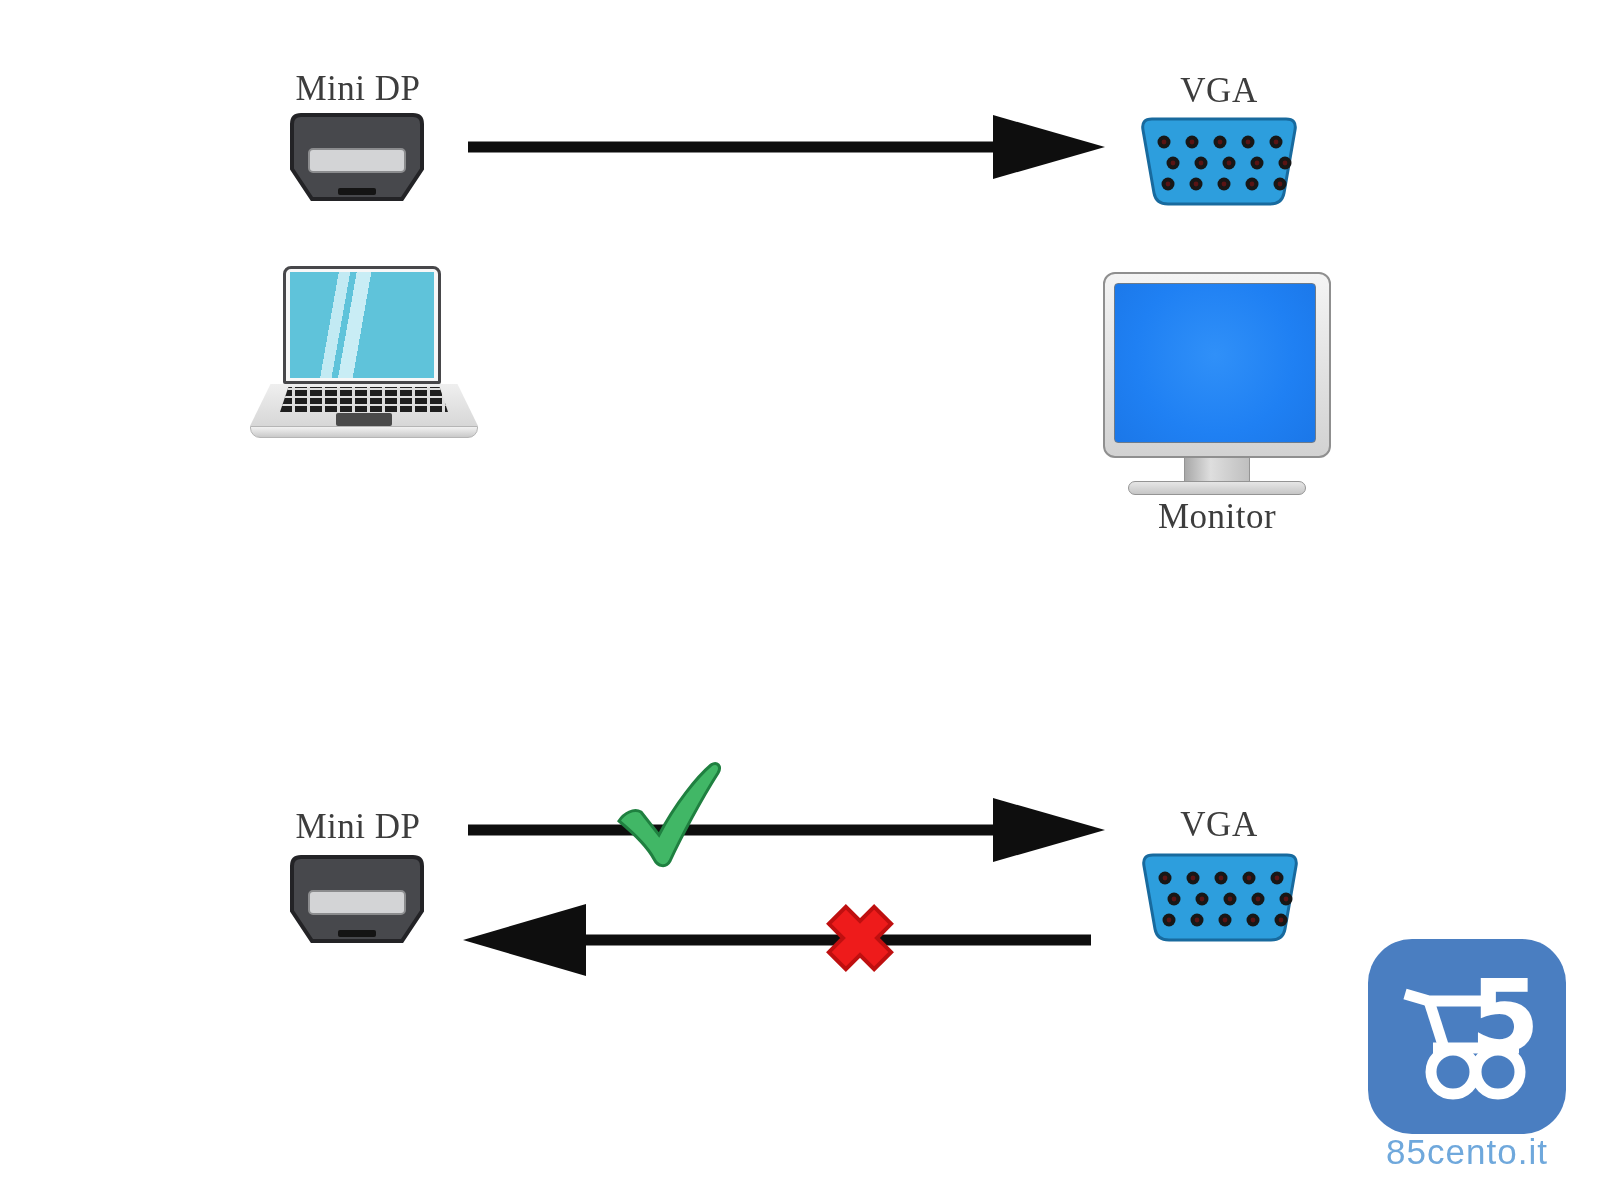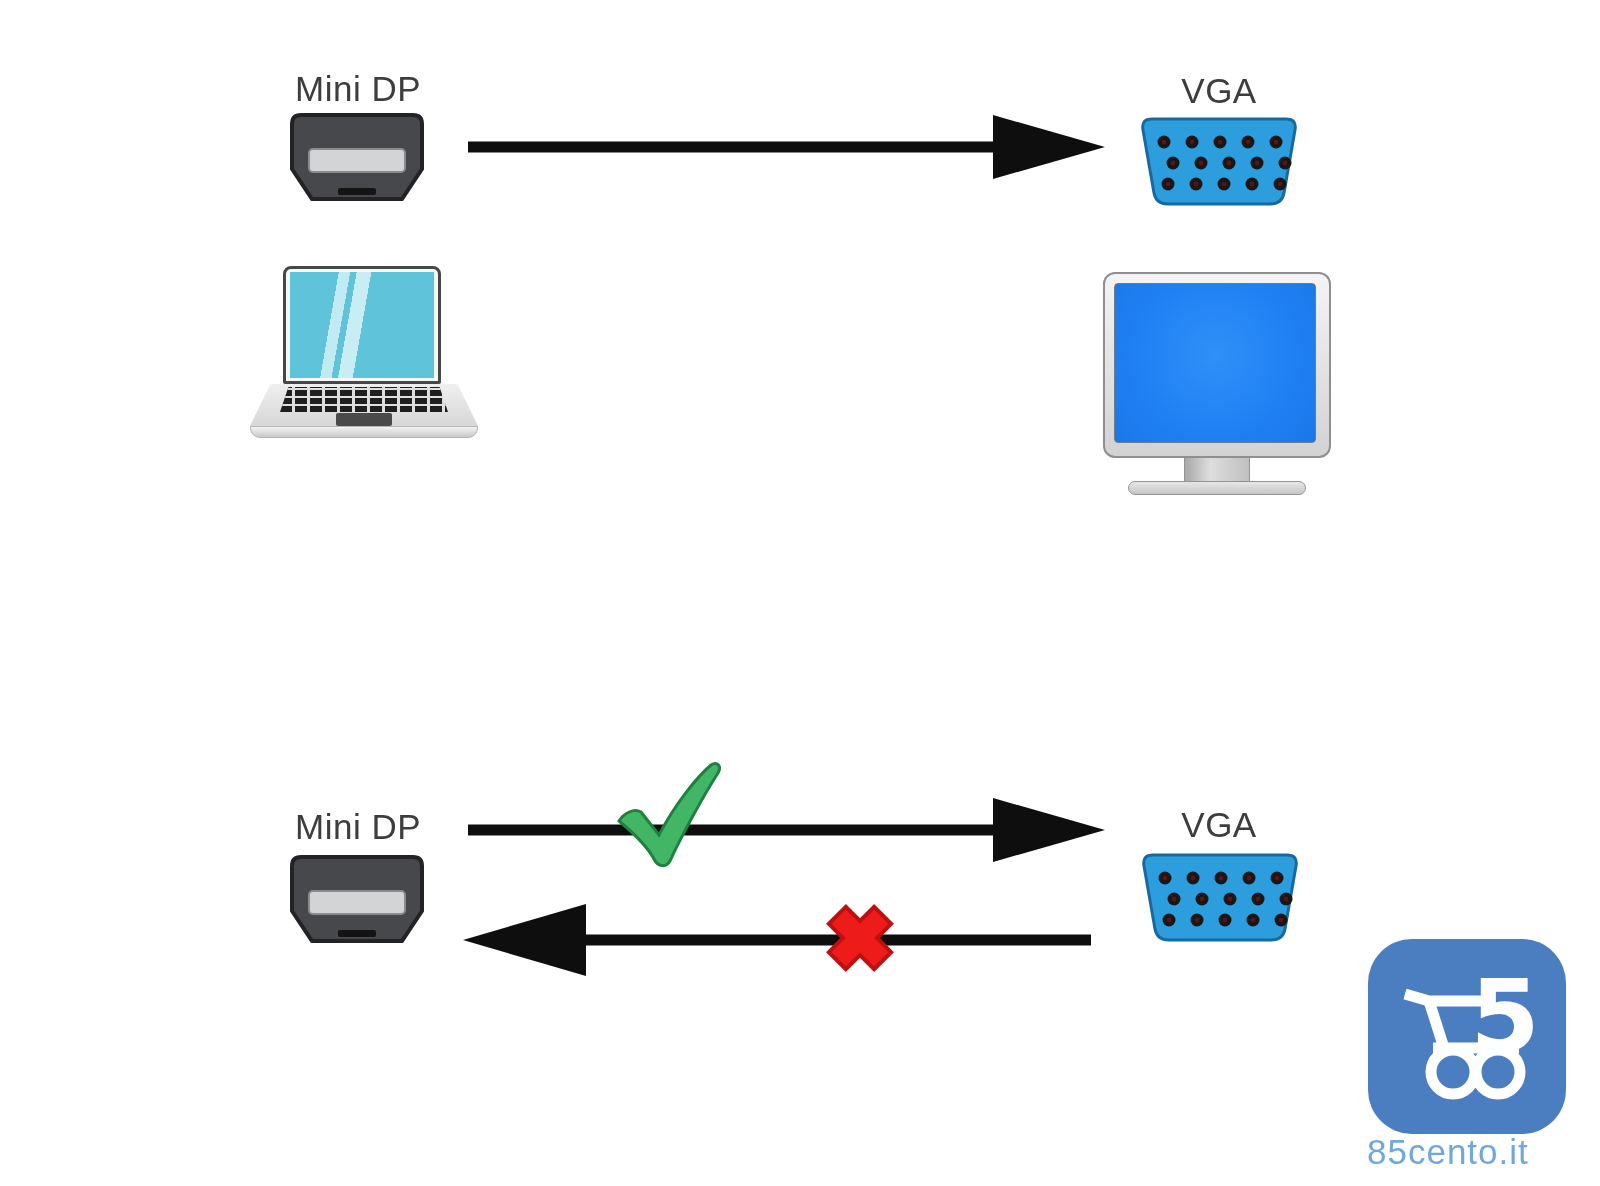--- a/index.html
+++ b/index.html
@@ -1,20 +1,20 @@
 <!DOCTYPE html>
 <html><head>
 <meta charset="utf-8">
 <style>
   html,body{margin:0;padding:0;background:#ffffff;}
   #canvas{position:relative;width:1600px;height:1186px;background:#ffffff;overflow:hidden;
           font-family:"Liberation Sans",sans-serif;}
   .abs{position:absolute;}
   .label{position:absolute;width:220px;text-align:center;font-size:35px;line-height:1.1;
-         color:#3d3d3d;letter-spacing:.5px;}
+         color:#3d3d3d;letter-spacing:.5px;font-family:Liberation Serif, serif;}
   
   .laptop{position:absolute;left:250px;top:266px;width:228px;height:174px;}
   .laptop-screen{position:absolute;left:33px;top:0;width:158px;height:118px;background:#f7f7f7;
                  border:3px solid #47474a;border-radius:8px 8px 2px 2px;box-sizing:border-box;}
   .laptop-screen-inner{position:absolute;left:4px;right:4px;top:3px;bottom:3px;
     background:linear-gradient(100deg,#5fc3da 0 30%,#c2eaf3 30% 37%,#5fc3da 37% 41%,#c9edf5 41% 50%,#5fc3da 50%);}
   .laptop-deck{position:absolute;left:0;top:118px;width:228px;height:42px;
     background:linear-gradient(#efefef,#d7d7d7);clip-path:polygon(9% 0,91% 0,100% 100%,0 100%);}
   .laptop-keys{position:absolute;left:30px;top:121px;width:168px;height:25px;
     clip-path:polygon(5% 0,95% 0,100% 100%,0 100%);
@@ -38,21 +38,21 @@
   .minidp-top{left:288px;top:112px;}
   .minidp-bottom{left:288px;top:854px;}
   .vga-top{left:1137px;top:116px;}
   .vga-bottom{left:1138px;top:852px;}
   .arrow-top{left:462px;top:107px;}
   .arrow-right-bottom{left:462px;top:790px;}
   .arrow-left-bottom{left:458px;top:900px;}
   .check{left:612px;top:758px;}
   .cross{left:812px;top:890px;}
   .logo{left:1367px;top:938px;}
-  .site-text{position:absolute;left:1367px;top:1132px;width:200px;text-align:left;
+  .site-text{position:absolute;left:1367px;top:1132px;width:200px;text-align:center;
              font-size:35px;color:#6fa8dc;letter-spacing:1px;}
 </style>
 </head>
 <body>
 
 <div id="canvas">
 
   <svg width="0" height="0" style="position:absolute" aria-hidden="true">
     <defs>
       <g id="pin5">
@@ -101,20 +101,21 @@
     <div class="laptop-trackpad"></div>
     <div class="laptop-base"></div>
   </div>
 
   <div class="monitor">
     <div class="monitor-frame"></div>
     <div class="monitor-screen"></div>
     <div class="monitor-neck"></div>
     <div class="monitor-base"></div>
   </div>
+  <div class="label" style="left:1107px;top:498px;">Monitor</div>
 
   <div class="label" style="left:248px;top:808px;">Mini DP</div>
 
   <svg class="abs minidp-bottom" width="138" height="90" viewBox="0 0 138 90">
     <path d="M13,3 L125,3 Q134,3 134,12 L134,57 L114,87 L24,87 L4,57 L4,12 Q4,3 13,3 Z" stroke="#232326" stroke-width="4" fill="#47484c"></path>
     <rect x="21" y="37" width="96" height="23" rx="4" fill="#d3d4d6" stroke="#8b8c8e" stroke-width="2"></rect>
     <rect x="50" y="76" width="38" height="7" rx="2" fill="#141414"></rect>
   </svg>
 
   <svg class="abs arrow-right-bottom" width="645" height="80" viewBox="0 0 645 80">

